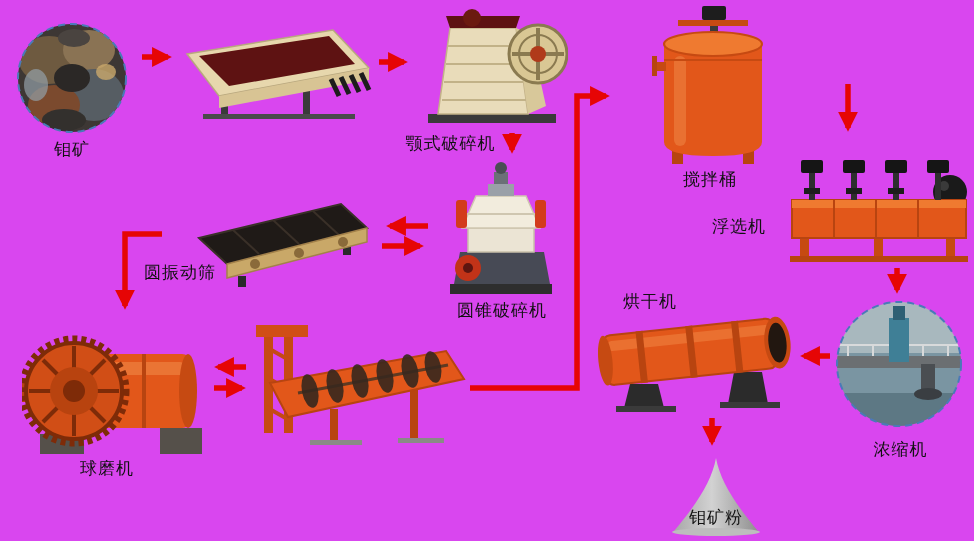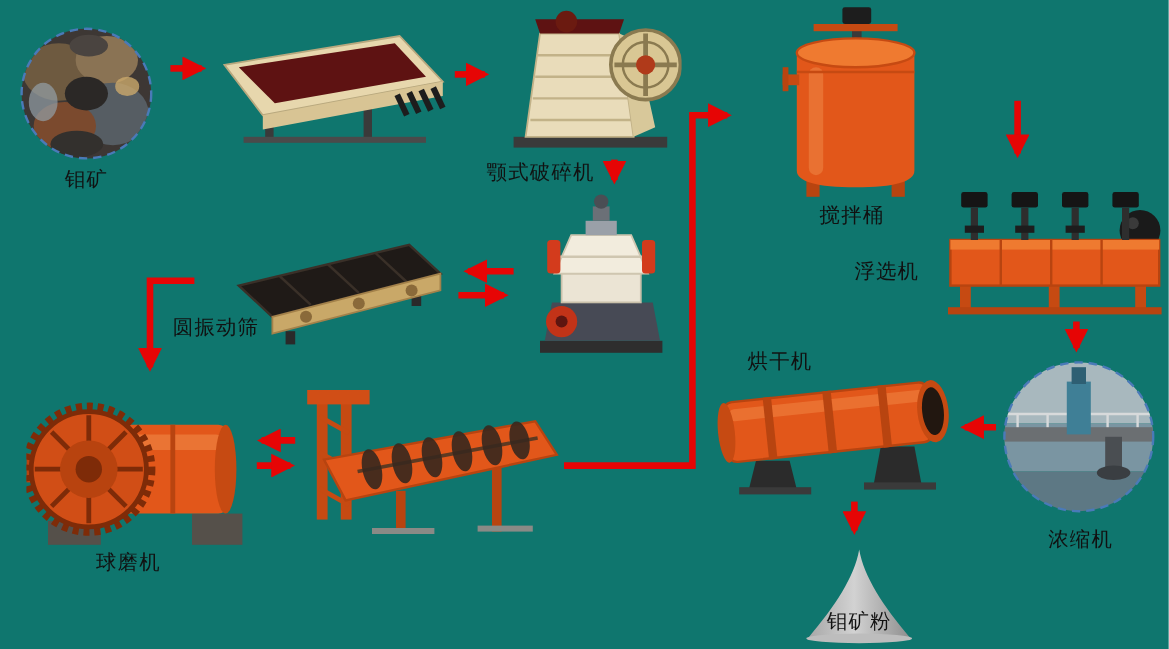--- a/index.html
+++ b/index.html
@@ -1,17 +1,17 @@
 <!DOCTYPE html>
 <html><head>
 <meta charset="utf-8">
 <style>
   html,body{margin:0;padding:0;background:#fff;}
   #stage{
-    position:relative;width:974px;height:541px;background:#0f766e;overflow:hidden;
+    position:relative;width:974px;height:541px;background:#d946ef;overflow:hidden;
     font-family:"Liberation Sans","DejaVu Sans",sans-serif;
   }
   .node{position:absolute;}
   .node svg{width:100%;height:100%;display:block;}
   .lbl{
     position:absolute;font-size:17px;line-height:20px;color:#111;
     text-align:center;letter-spacing:1px;white-space:nowrap;
   }
   #arrows{position:absolute;left:0;top:0;width:974px;height:541px;pointer-events:none;}
 </style>
@@ -283,20 +283,21 @@
       <path d="M50,3 C46,26 30,50 8,76 L92,76 C70,50 54,26 50,3 Z" fill="url(#gradPowder)"></path>
       <ellipse cx="50" cy="77" rx="44" ry="4" fill="#bdbdbd"></ellipse>
     </svg>
   </div>
 
   <div class="lbl" style="left:14px;top:140px;width:116px">钼矿</div>
   <div class="lbl" style="left:378px;top:134px;width:145px">颚式破碎机</div>
   <div class="lbl" style="left:660px;top:170px;width:100px">搅拌桶</div>
   <div class="lbl" style="left:696px;top:217px;width:86px">浮选机</div>
   <div class="lbl" style="left:130px;top:263px;width:100px">圆振动筛</div>
+  <div class="lbl" style="left:438px;top:301px;width:128px">圆锥破碎机</div>
   <div class="lbl" style="left:602px;top:292px;width:96px">烘干机</div>
   <div class="lbl" style="left:848px;top:440px;width:105px">浓缩机</div>
   <div class="lbl" style="left:52px;top:459px;width:110px">球磨机</div>
   <div class="lbl" style="left:666px;top:508px;width:100px">钼矿粉</div>
 
   <svg id="arrows" viewBox="0 0 974 541">
     <defs>
       <marker id="ah" markerWidth="3.6" markerHeight="3.6" refX="2.9" refY="1.8" orient="auto">
         <path d="M0,0 L3.6,1.8 L0,3.6 Z" fill="#e60505"></path>
       </marker>

